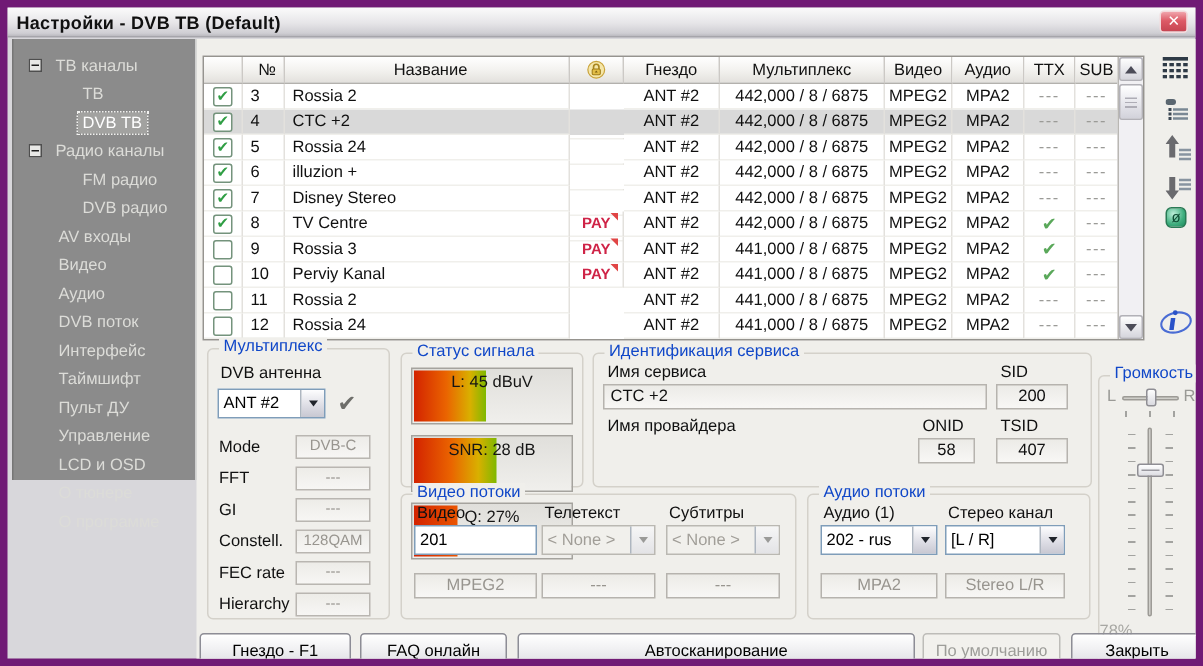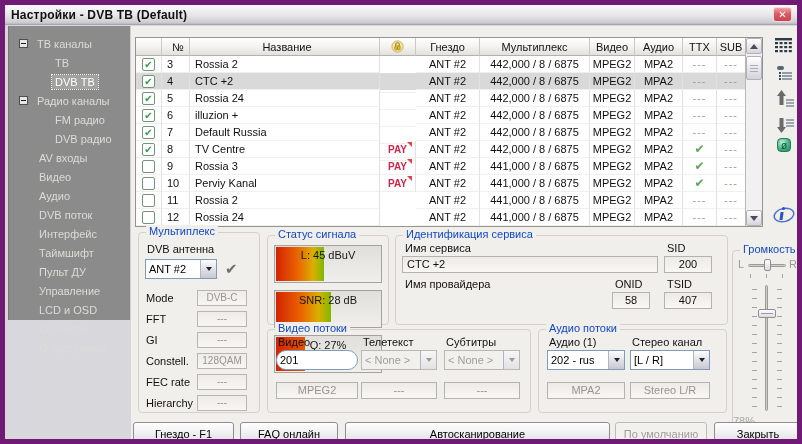--- a/index.html
+++ b/index.html
@@ -280,21 +280,21 @@
               <div class="td c-vid">MPEG2</div>
               <div class="td c-aud">MPA2</div>
               <div class="td c-ttx dash">---</div>
               <div class="td c-sub dash">---</div>
             </div>
             <div class="tr">
               <div class="td c-cb">
                 <span class="cb on">✔</span>
               </div>
               <div class="td c-num">7</div>
-              <div class="td c-name">Default Russia</div>
+              <div class="td c-name">Disney Stereo</div>
               <div class="td c-acc fta">FTA</div>
               <div class="td c-sock">ANT #2</div>
               <div class="td c-mux">442,000 / 8 / 6875</div>
               <div class="td c-vid">MPEG2</div>
               <div class="td c-aud">MPA2</div>
               <div class="td c-ttx dash">---</div>
               <div class="td c-sub dash">---</div>
             </div>
             <div class="tr">
               <div class="td c-cb">
@@ -452,21 +452,21 @@
       <span class="lbl" style="left:271px;top:42px;">TSID</span>
       <div class="field center" style="left:216px;top:56px;width:38px;">58</div>
       <div class="field center" style="left:268px;top:56px;width:48px;">407</div>
     </div>
 
     <div class="gbox" style="left:136px;top:303px;width:264px;height:84px;">
       <span class="gtitle">Видео потоки</span>
       <span class="lbl" style="left:10px;top:6px;">Видео</span>
       <span class="lbl" style="left:95px;top:6px;">Телетекст</span>
       <span class="lbl" style="left:178px;top:6px;">Субтитры</span>
-      <div class="input" style="left:8px;top:20px;width:82px;border-radius:10px;">201</div>
+      <div class="input" style="left:8px;top:20px;width:82px;">201</div>
       <div class="combo dis" style="left:93px;top:20px;width:76px;">
         <span class="cval">&lt; None &gt;</span>
         <span class="cbtn">
             <span class="chv"></span>
           </span>
       </div>
       <div class="combo dis" style="left:176px;top:20px;width:76px;">
         <span class="cval">&lt; None &gt;</span>
         <span class="cbtn">
             <span class="chv"></span>

